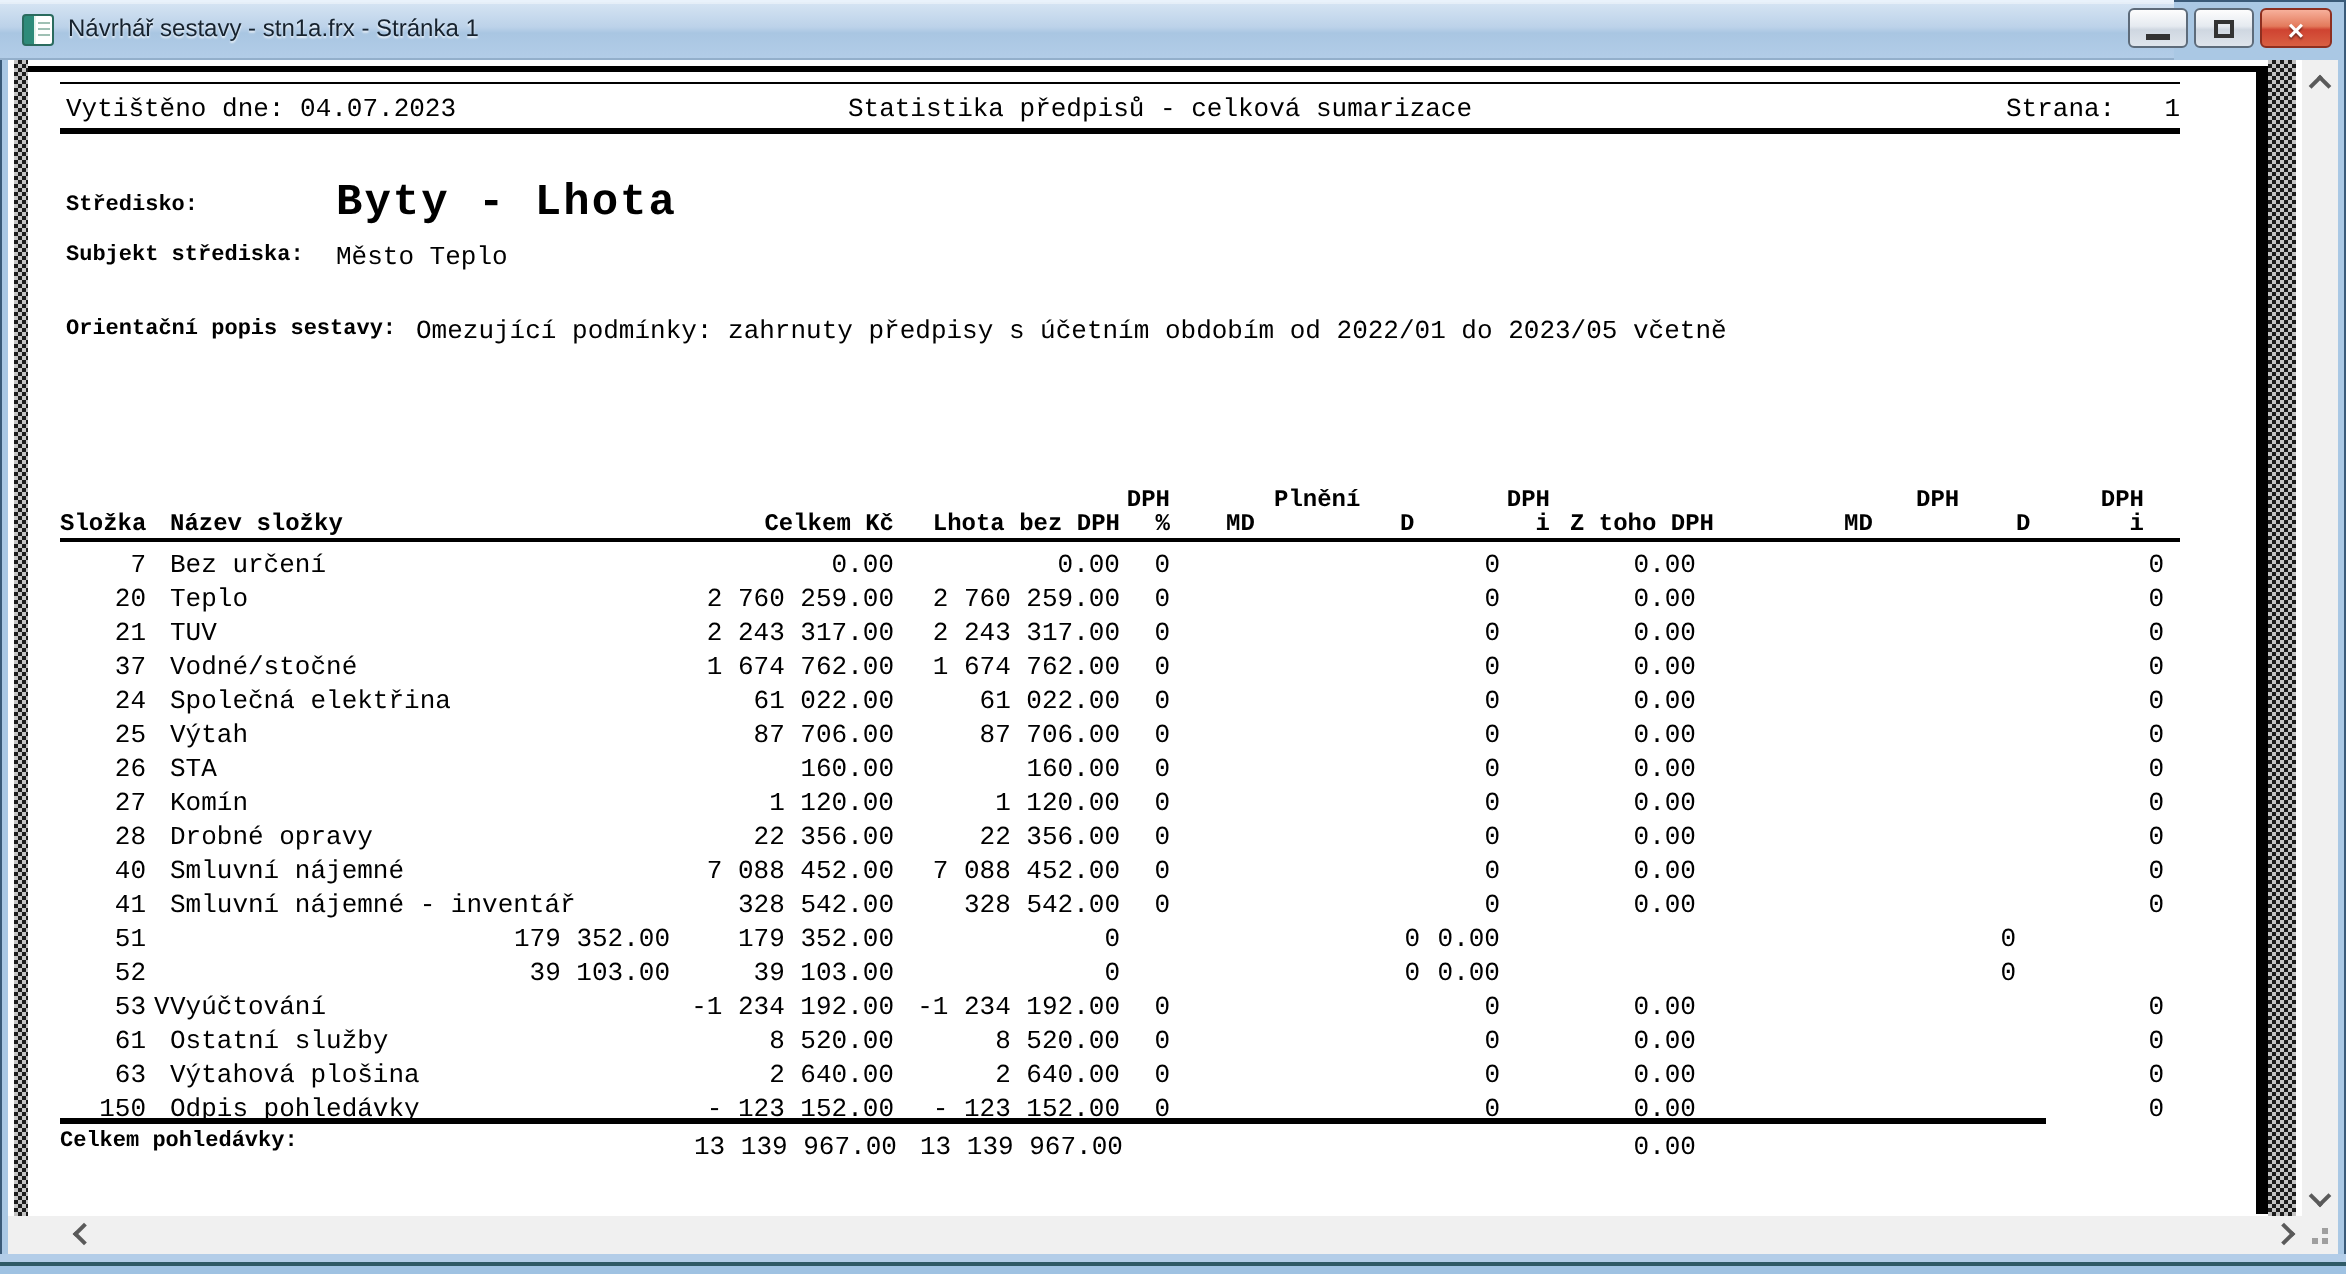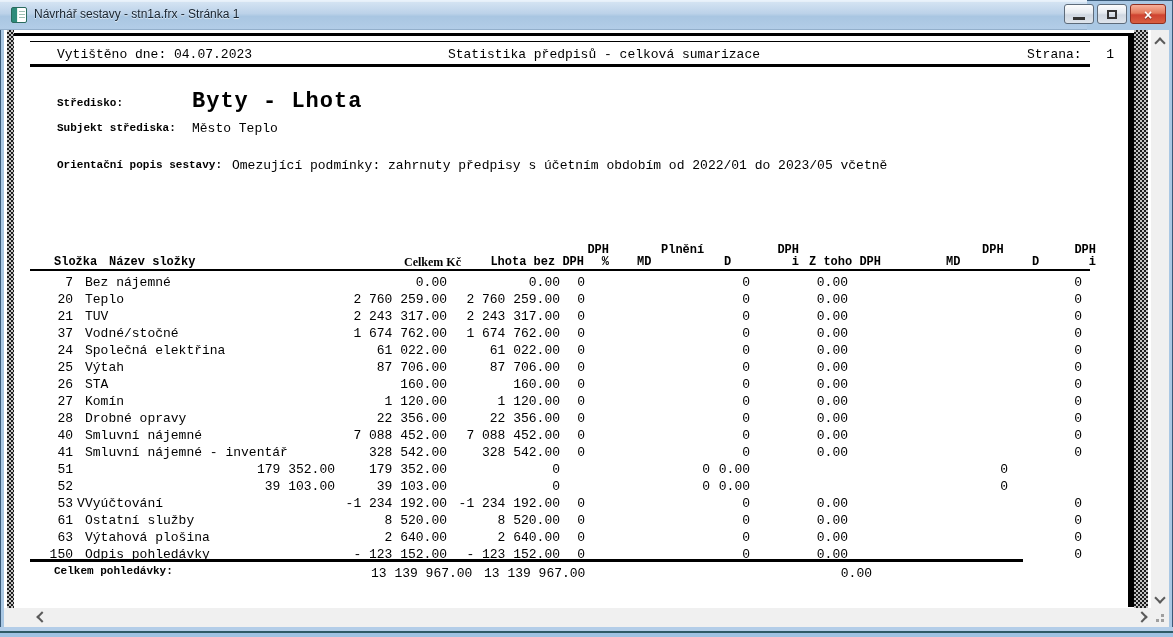--- a/index.html
+++ b/index.html
@@ -42,21 +42,21 @@
   .chev{position:absolute;width:6px;height:6px;border-left:2px solid #5a5a5a;border-top:2px solid #5a5a5a;}
   #chev-up{left:1156px;top:39px;transform:rotate(45deg);}
   #chev-down{left:1156px;top:594px;transform:rotate(225deg);}
   #chev-left{left:38px;top:613px;transform:rotate(-45deg);}
   #chev-right{left:1138px;top:613px;transform:rotate(135deg);}
   #grip{position:absolute;left:1151px;top:608px;width:18px;height:19px;background:#f0f0f0;}
   #grip i{position:absolute;left:10px;top:11px;width:3px;height:3px;background:#9f9f9f;
     box-shadow:-5px 0 0 #9f9f9f,0 -5px 0 #9f9f9f;}
   
   .mono{font-family:"Liberation Mono","DejaVu Sans Mono",monospace;color:#000;white-space:pre;}
-  .abs{position:absolute;margin-left:24px;}
+  .abs{position:absolute;}
   .r{text-align:right;}
   .f13{font-size:13px;line-height:17px;}
   .f12b{font-size:12px;line-height:12px;font-weight:bold;}
   .f11b{font-size:11px;line-height:13px;font-weight:bold;text-align:right;}
   .hr{position:absolute;background:#000;}
   #hr-top{left:30px;top:41px;width:1060px;height:1px;}
   #hr-head{left:30px;top:64px;width:1060px;height:3px;}
   #hr-cols{left:30px;top:269px;width:1060px;height:2px;}
   #hr-foot{left:30px;top:559px;width:993px;height:3px;}
   #big-title{font-size:22px;line-height:26px;font-weight:bold;letter-spacing:1px;}
@@ -111,37 +111,37 @@
     <span class="abs mono f13" style="left:208px;top:157px;">Omezující podmínky: zahrnuty předpisy s účetním obdobím od 2022/01 do 2023/05 včetně</span>
 
     <span class="abs mono f12b r" style="left:555px;top:244px;width:30px;">DPH</span>
     <span class="abs mono f12b" style="left:637px;top:244px;">Plnění</span>
     <span class="abs mono f12b r" style="left:745px;top:244px;width:30px;">DPH</span>
     <span class="abs mono f12b" style="left:958px;top:244px;">DPH</span>
     <span class="abs mono f12b r" style="left:1042px;top:244px;width:30px;">DPH</span>
 
     <span class="abs mono f12b r" style="left:30px;top:256px;width:43px;">Složka</span>
     <span class="abs mono f12b" style="left:85px;top:256px;">Název složky</span>
-    <span class="abs mono f12b r" style="left:337px;top:256px;width:100px;font-family:Liberation Serif, serif;">Celkem Kč</span>
+    <span class="abs mono f12b r" style="left:347px;top:256px;width:100px;">Celkem Kč</span>
     <span class="abs mono f12b r" style="left:440px;top:256px;width:120px;">Lhota bez DPH</span>
     <span class="abs mono f12b r" style="left:555px;top:256px;width:30px;">%</span>
     <span class="abs mono f12b" style="left:613px;top:256px;">MD</span>
     <span class="abs mono f12b" style="left:700px;top:256px;">D</span>
     <span class="abs mono f12b r" style="left:745px;top:256px;width:30px;">i</span>
     <span class="abs mono f12b" style="left:785px;top:256px;">Z toho DPH</span>
     <span class="abs mono f12b" style="left:922px;top:256px;">MD</span>
     <span class="abs mono f12b" style="left:1008px;top:256px;">D</span>
     <span class="abs mono f12b r" style="left:1042px;top:256px;width:30px;">i</span>
     <div class="hr" id="hr-cols"></div>
 
     <div id="rows">
         <div class="trow">
           <span class="c-code">7</span>
           <span class="c-flag"></span>
-          <span class="c-name">Bez nájemné</span>
+          <span class="c-name">Bez určení</span>
           <span class="c-celkem">0.00</span>
           <span class="c-cena">0.00</span>
           <span class="c-pct">0</span>
           <span class="c-md1"></span>
           <span class="c-d1"></span>
           <span class="c-i1">0</span>
           <span class="c-ztoho">0.00</span>
           <span class="c-md2"></span>
           <span class="c-d2"></span>
           <span class="c-i2">0</span>

